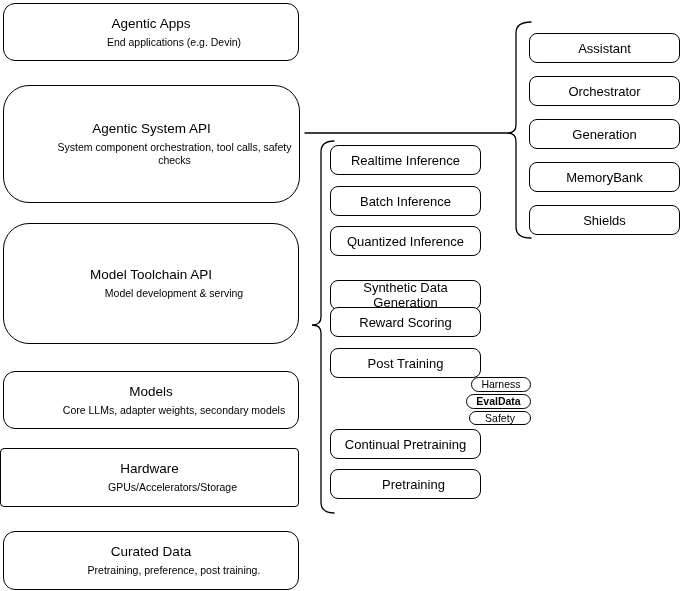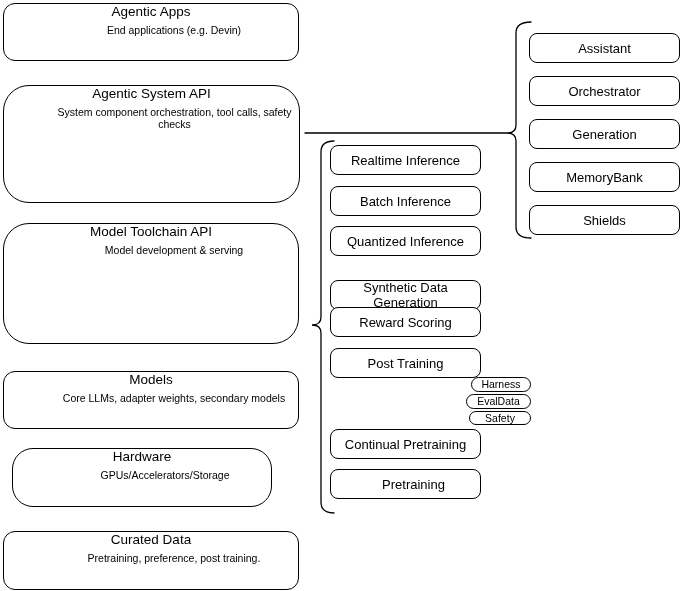--- a/index.html
+++ b/index.html
@@ -13,20 +13,21 @@
     overflow: hidden;
   }
   .layer {
     position: absolute;
     box-sizing: border-box;
     border: 1.3px solid #000000;
     background: #ffffff;
     display: flex;
     flex-direction: column;
     align-items: center;
+    justify-content: center;
     text-align: center;
     z-index: 1;
   }
   .layer .title   { font-size: 13.5px; line-height: 1.25; }
   .layer .subtitle{ font-size: 10.5px; line-height: 1.2; margin-top: 3px; margin-left: 46px; }
   .node {
     position: absolute;
     box-sizing: border-box;
     border: 1.3px solid #000000;
     border-radius: 8px;
@@ -83,21 +84,21 @@
   <div class="layer" style="left:3px; top:223px; width:296px; height:121px; border-radius:26px;">
     <div class="title">Model Toolchain API</div>
     <div class="subtitle">Model development &amp; serving</div>
   </div>
 
   <div class="layer" style="left:3px; top:371px; width:296px; height:58px; border-radius:12px;">
     <div class="title">Models</div>
     <div class="subtitle">Core LLMs, adapter weights, secondary models</div>
   </div>
 
-  <div class="layer" style="left:12px; top:448px; width:260px; height:59px; border-radius:21px;">
+  <div class="layer" style="left:0; top:448px; width:299px; height:59px; border-radius:4px;">
     <div class="title">Hardware</div>
     <div class="subtitle">GPUs/Accelerators/Storage</div>
   </div>
 
   <div class="layer" style="left:3px; top:531px; width:296px; height:59px; border-radius:12px;">
     <div class="title">Curated Data</div>
     <div class="subtitle">Pretraining, preference, post training.</div>
   </div>
 
   <div class="node" style="left:330px; top:145px; width:151px; height:30px;">
@@ -121,21 +122,21 @@
   <div class="node" style="left:330px; top:429px; width:151px; height:30px;">
       <span>Continual Pretraining</span>
     </div>
   <div class="node" style="left:330px; top:469px; width:151px; height:30px;padding-left:16px;">
       <span>Pretraining</span>
     </div>
 
   <div class="pill" style="left:471px; top:377px; width:60px; height:15px;">
       <span>Harness</span>
     </div>
-  <div class="pill" style="left:466px; top:394px; width:65px; height:15px;">
+  <div class="pill" style="left:466px; top:394px; width:65px; height:15px;font-weight:bold;">
       <span>EvalData</span>
     </div>
   <div class="pill" style="left:469px; top:411px; width:62px; height:14px;">
       <span>Safety</span>
     </div>
 
   <div class="node" style="left:529px; top:33px; width:151px; height:30px;">
       <span>Assistant</span>
     </div>
   <div class="node" style="left:529px; top:76px; width:151px; height:30px;">

